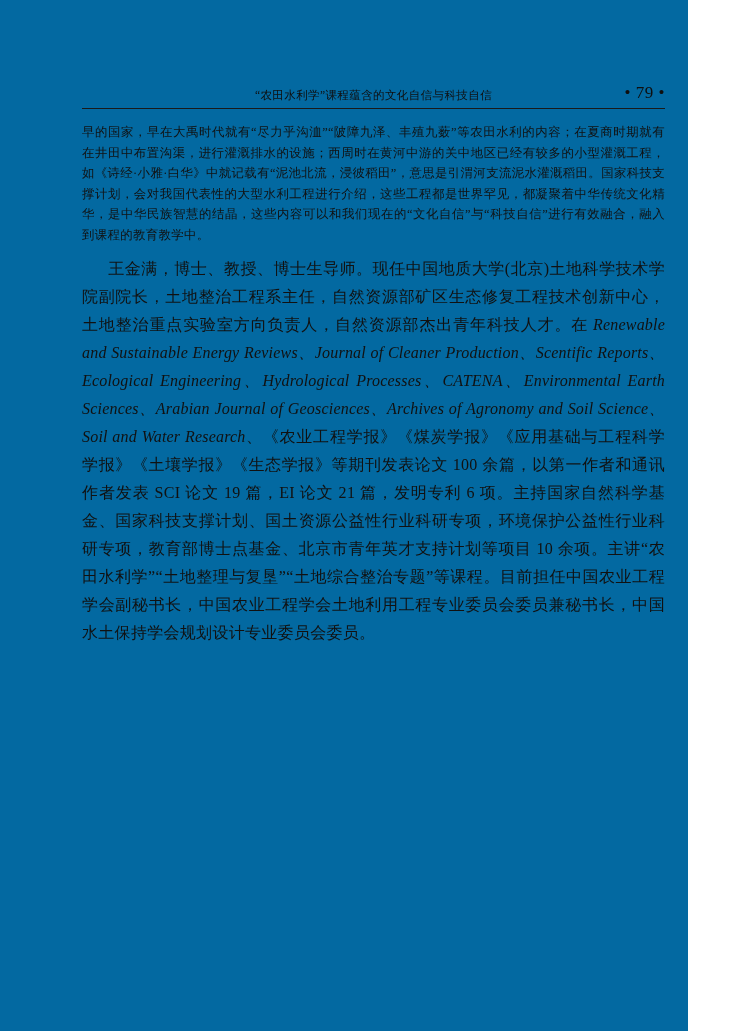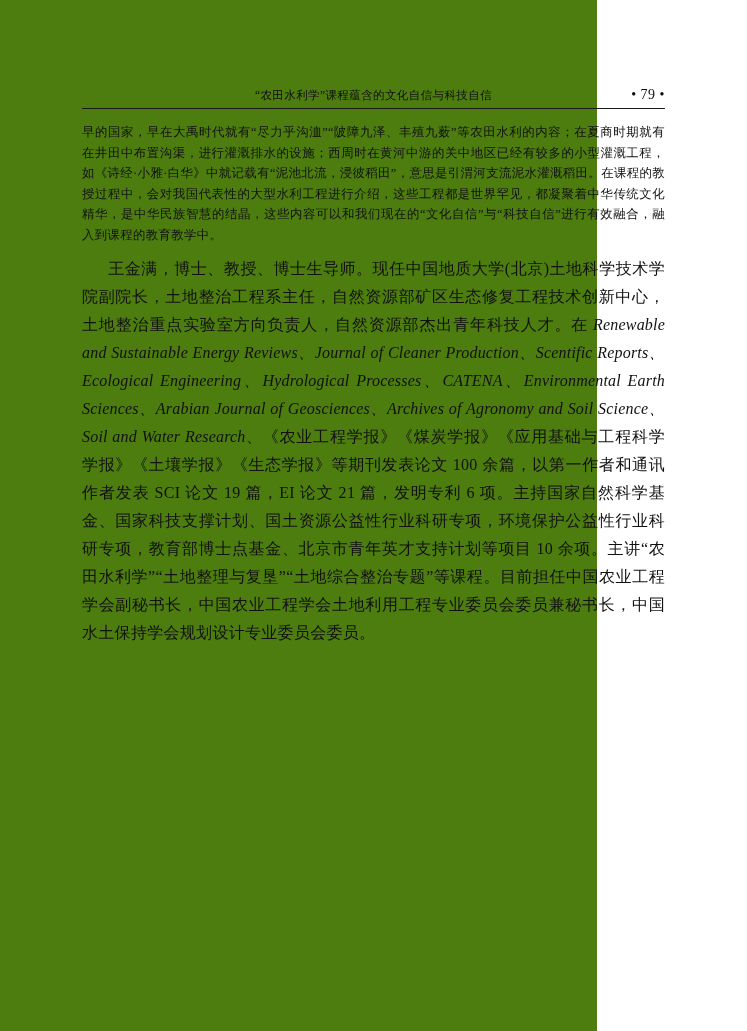--- a/index.html
+++ b/index.html
@@ -11,23 +11,23 @@
     width: 747px;
     height: 1031px;
     position: relative;
     font-family: "Liberation Serif", "DejaVu Serif", serif;
     color: #111111;
     overflow: hidden;
   }
   .page {
     position: absolute;
     left: 0; top: 0;
-    width: 597px;
+    width: 688px;
     height: 1031px;
-    background: #4d7c0f;
+    background: #0369a1;
   }
   .content {
     position: absolute;
     left: 82px;
     top: 88px;
     width: 583px;
   }
   
   .runhead {
     display: flex;
@@ -39,21 +39,21 @@
     padding-bottom: 5px;
     color: #0f0f0f;
   }
   .runhead .title {
     white-space: nowrap;
   }
   .runhead .pageno {
     position: absolute;
     right: 0;
     bottom: 5px;
-    font-size: 14px;
+    font-size: 17px;
     letter-spacing: 0.5px;
     white-space: nowrap;
   }
   .rule {
     border-top: 1px solid #1a1a1a;
     width: 100%;
     margin-top: 0px;
   }
   .body-block {
     margin-top: 13px;
@@ -95,21 +95,21 @@
 <div class="page">
   <div class="content">
 
     <div class="runhead">
       <span class="title">“农田水利学”课程蕴含的文化自信与科技自信</span>
       <span class="pageno">• 79 •</span>
     </div>
     <div class="rule"></div>
 
     <div class="body-block">
-      <p class="para">早的国家，早在大禹时代就有“尽力乎沟洫”“陂障九泽、丰殖九薮”等农田水利的内容；在夏商时期就有在井田中布置沟渠，进行灌溉排水的设施；西周时在黄河中游的关中地区已经有较多的小型灌溉工程，如《诗经·小雅·白华》中就记载有“泥池北流，浸彼稻田”，意思是引渭河支流泥水灌溉稻田。在课程的教授过程中，会对我国代表性的大型水利工程进行介绍，这些工程都是世界罕见，都凝聚着中华传统文化精华，是中华民族智慧的结晶，这些内容可以和我们现在的“文化自信”与“科技自信”进行有效融合，融入到课程的教育教学中。</p>
+      <p class="para">早的国家，早在大禹时代就有“尽力乎沟洫”“陂障九泽、丰殖九薮”等农田水利的内容；在夏商时期就有在井田中布置沟渠，进行灌溉排水的设施；西周时在黄河中游的关中地区已经有较多的小型灌溉工程，如《诗经·小雅·白华》中就记载有“泥池北流，浸彼稻田”，意思是引渭河支流泥水灌溉稻田。国家科技支撑计划，会对我国代表性的大型水利工程进行介绍，这些工程都是世界罕见，都凝聚着中华传统文化精华，是中华民族智慧的结晶，这些内容可以和我们现在的“文化自信”与“科技自信”进行有效融合，融入到课程的教育教学中。</p>
     </div>
 
 
     <div class="bio">
       <span class="indent"></span><span>王金满，博士、教授、博士生导师。现任中国地质大学(北京)土地科学技术学院副院长，土地整治工程系主任，自然资源部矿区生态修复工程技术创新中心，土地整治重点实验室方向负责人，自然资源部杰出青年科技人才。在 </span><span class="journals">Renewable and Sustainable Energy Reviews、Journal of Cleaner Production、Scentific Reports、Ecological Engineering、Hydrological Processes、CATENA、Environmental Earth Sciences、Arabian Journal of Geosciences、Archives of Agronomy and Soil Science、Soil and Water Research</span><span>、《农业工程学报》《煤炭学报》《应用基础与工程科学学报》《土壤学报》《生态学报》等期刊发表论文 100 余篇，以第一作者和通讯作者发表 SCI 论文 19 篇，EI 论文 21 篇，发明专利 6 项。主持国家自然科学基金、国家科技支撑计划、国土资源公益性行业科研专项，环境保护公益性行业科研专项，教育部博士点基金、北京市青年英才支持计划等项目 10 余项。主讲“农田水利学”“土地整理与复垦”“土地综合整治专题”等课程。目前担任中国农业工程学会副秘书长，中国农业工程学会土地利用工程专业委员会委员兼秘书长，中国水土保持学会规划设计专业委员会委员。</span>
     </div>
 
   </div>
 </div>
 

